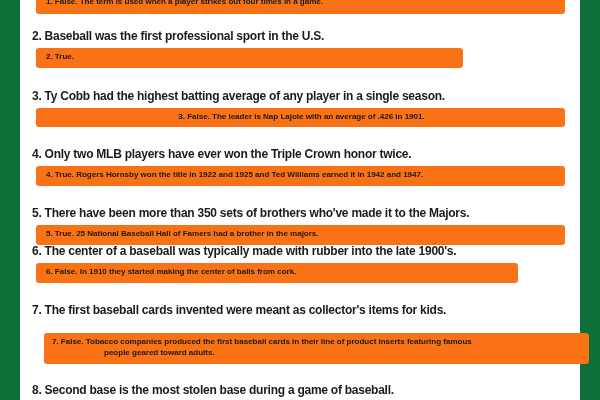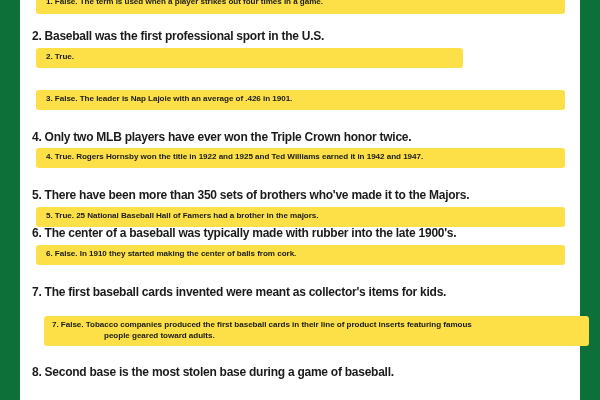--- a/index.html
+++ b/index.html
@@ -57,21 +57,21 @@
     font-weight: bold;
     color: #1b1b1b;
     letter-spacing: -0.25px;
     line-height: 1.15;
     margin: 0;
     padding: 0 0 4px 0;
     white-space: nowrap;
   }
 
   .answer-box {
-    background: #fde047;
+    background: #f97316;
     border-radius: 3px;
     box-sizing: border-box;
     padding: 4px 8px 5px 10px;
     margin: 0 0 0 4px;
   }
 
   .answer-text {
     font-size: 8.1px;
     font-weight: bold;
     color: #1b1b1b;
@@ -94,30 +94,30 @@
   }
   .item-1 .answer-text {
     position: relative;
     top: -3px;
   }
 
   .item-2 { margin-top: 16px; }
   .item-2 .answer-box { width: 427px; }
 
   .item-3 { margin-top: 22px; }
-  .item-3 .answer-box { width: 529px; }
+  .item-3 .answer-box { width: 529px; text-align: center; }
 
   .item-4 { margin-top: 21px; }
   .item-4 .answer-box { width: 529px; }
 
   .item-5 { margin-top: 21px; }
   .item-5 .answer-box { width: 529px; }
 
   .item-6 { }
-  .item-6 .answer-box { width: 529px; }
+  .item-6 .answer-box { width: 482px; }
 
   .item-7 { margin-top: 21px; }
   .item-7 .question { padding-bottom: 16px; margin-top: 11px; }
   .item-7 .answer-box {
     width: 545px;
     margin-left: 12px;
     padding-left: 8px;
     padding-right: 6px;
   }
   .item-7 .answer-text.line-2 {
@@ -145,20 +145,21 @@
       </div>
 
       <div class="qa-item item-2">
         <p class="question">2. Baseball was the first professional sport in the U.S.</p>
         <div class="answer-box">
           <p class="answer-text">2. True.</p>
         </div>
       </div>
 
       <div class="qa-item item-3">
+        <p class="question">3. Ty Cobb had the highest batting average of any player in a single season.</p>
         <div class="answer-box">
           <p class="answer-text">3. False. The leader is Nap Lajoie with an average of .426 in 1901.</p>
         </div>
       </div>
 
       <div class="qa-item item-4">
         <p class="question">4. Only two MLB players have ever won the Triple Crown honor twice.</p>
         <div class="answer-box">
           <p class="answer-text">4. True. Rogers Hornsby won the title in 1922 and 1925 and Ted Williams earned it in 1942 and 1947.</p>
         </div>

